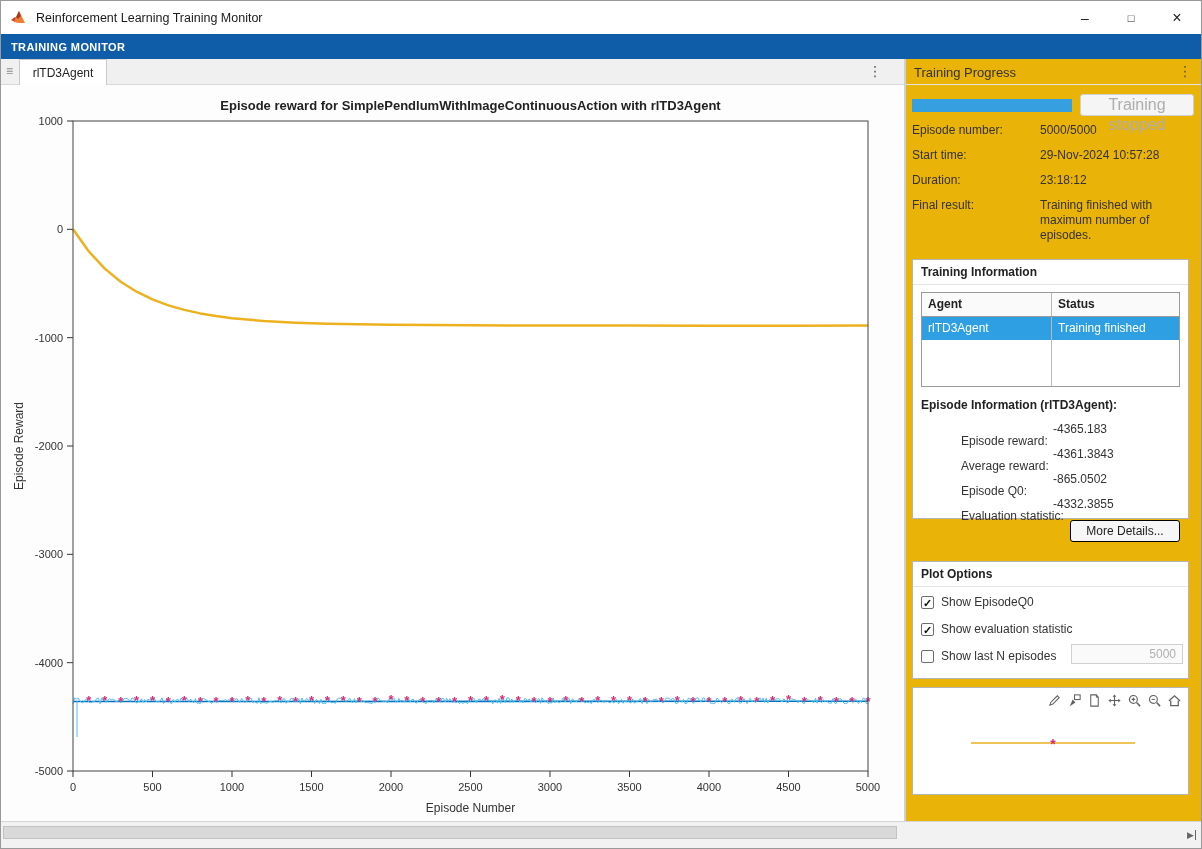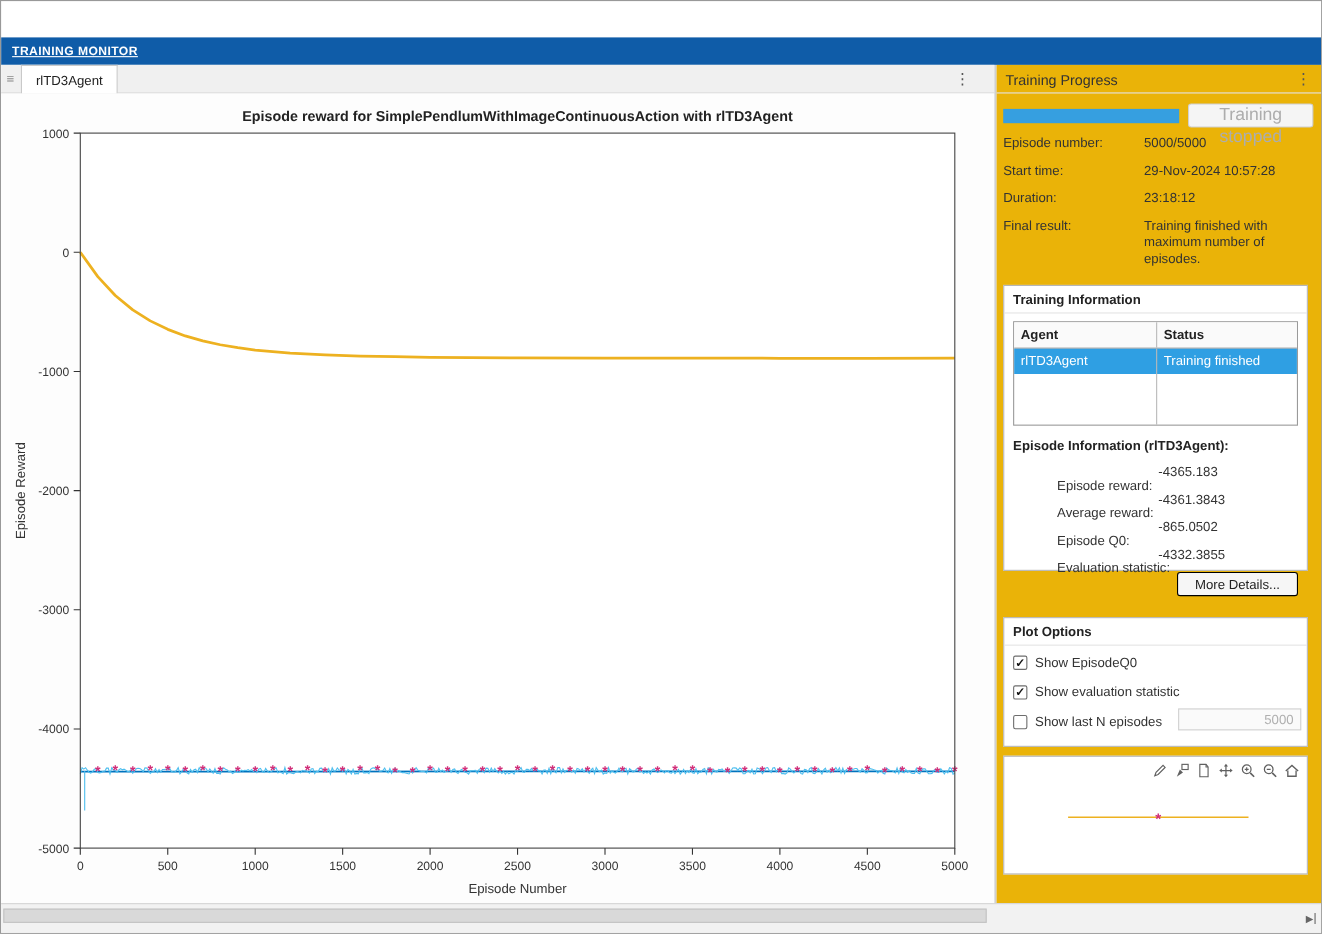--- a/index.html
+++ b/index.html
@@ -10,21 +10,21 @@
   .titlebar{position:absolute;left:0;top:0;width:100%;height:33px;background:#fff;display:flex;align-items:center;}
   .app-icon{width:18px;height:16px;margin-left:9px;flex:0 0 auto;}
   .title-text{margin-left:8px;font-size:12.5px;color:#1a1a1a;}
   .win-controls{position:absolute;right:1px;top:0;height:33px;display:flex;}
   .win-btn{width:46px;height:33px;display:flex;align-items:center;justify-content:center;font-size:14px;color:#222;cursor:default;}
   .win-btn.max{font-size:11px;}
   .win-btn.close{font-size:16px;}
 
   
   .ribbon{position:absolute;left:0;top:33px;width:100%;height:25px;background:#0f5ca8;display:flex;align-items:center;}
-  .ribbon-tab{color:#fff;font-size:11px;font-weight:bold;letter-spacing:.4px;padding:0 10px;text-decoration:underline;}
+  .ribbon-tab{color:#fff;font-size:11px;font-weight:bold;letter-spacing:.4px;padding:0 10px;}
 
   
   .left-panel{position:absolute;left:0;top:58px;width:903px;height:762px;background:#fff;}
   .tabstrip{position:absolute;left:0;top:0;width:100%;height:26px;background:#f0f0f0;border-bottom:1px solid #d9d9d9;box-sizing:border-box;}
   .grip{position:absolute;left:5px;top:5px;color:#8a8a8a;font-size:12px;}
   .doc-tab{position:absolute;left:18px;top:0;width:88px;height:26px;background:#fff;border:1px solid #c9c9c9;border-bottom:none;box-sizing:border-box;display:flex;align-items:center;justify-content:center;font-size:12px;color:#222;}
   .tab-kebab{position:absolute;right:22px;top:4px;color:#555;font-size:14px;cursor:pointer;}
   .figure-area{position:absolute;left:0;top:26px;width:903px;height:736px;background:#fdfdfd;}
 
   
@@ -84,20 +84,33 @@
   
   .tick{font:11px "Liberation Sans",sans-serif;fill:#333;}
   .ctitle{font:bold 13px "Liberation Sans",sans-serif;fill:#222;}
   .clabel{font:12px "Liberation Sans",sans-serif;fill:#333;}
 </style>
 </head>
 <body>
 
 <div class="window">
 
+  <div class="titlebar">
+    <svg class="app-icon" viewBox="0 0 18 16">
+      <polygon points="1,10 5,7 8,9 5,12" fill="#c9452c"></polygon>
+      <polygon points="4,12 9,1 15,13 9,13" fill="#ef7f32"></polygon>
+      <polygon points="9,1 11,6 8,9 6,7" fill="#a33a22"></polygon>
+    </svg>
+    <span class="title-text">Reinforcement Learning Training Monitor</span>
+    <div class="win-controls">
+      <div class="win-btn">–</div>
+      <div class="win-btn max">□</div>
+      <div class="win-btn close">×</div>
+    </div>
+  </div>
 
   <div class="ribbon">
     <span class="ribbon-tab">TRAINING MONITOR</span>
   </div>
 
   <div class="left-panel">
     <div class="tabstrip">
       <span class="grip">≡</span>
       <div class="doc-tab">rlTD3Agent</div>
       <span class="tab-kebab">⋮</span>

